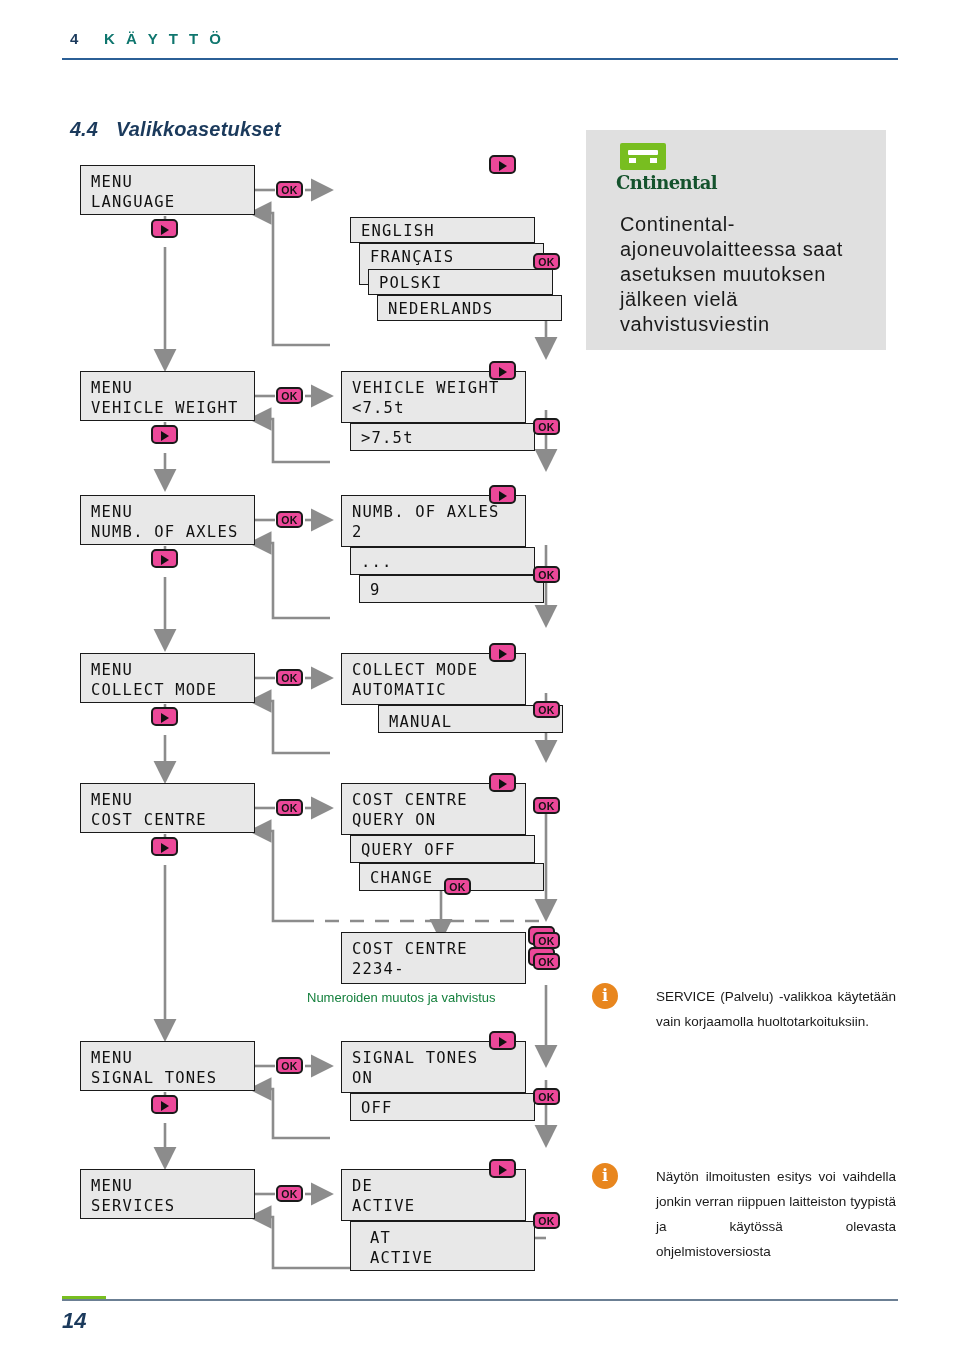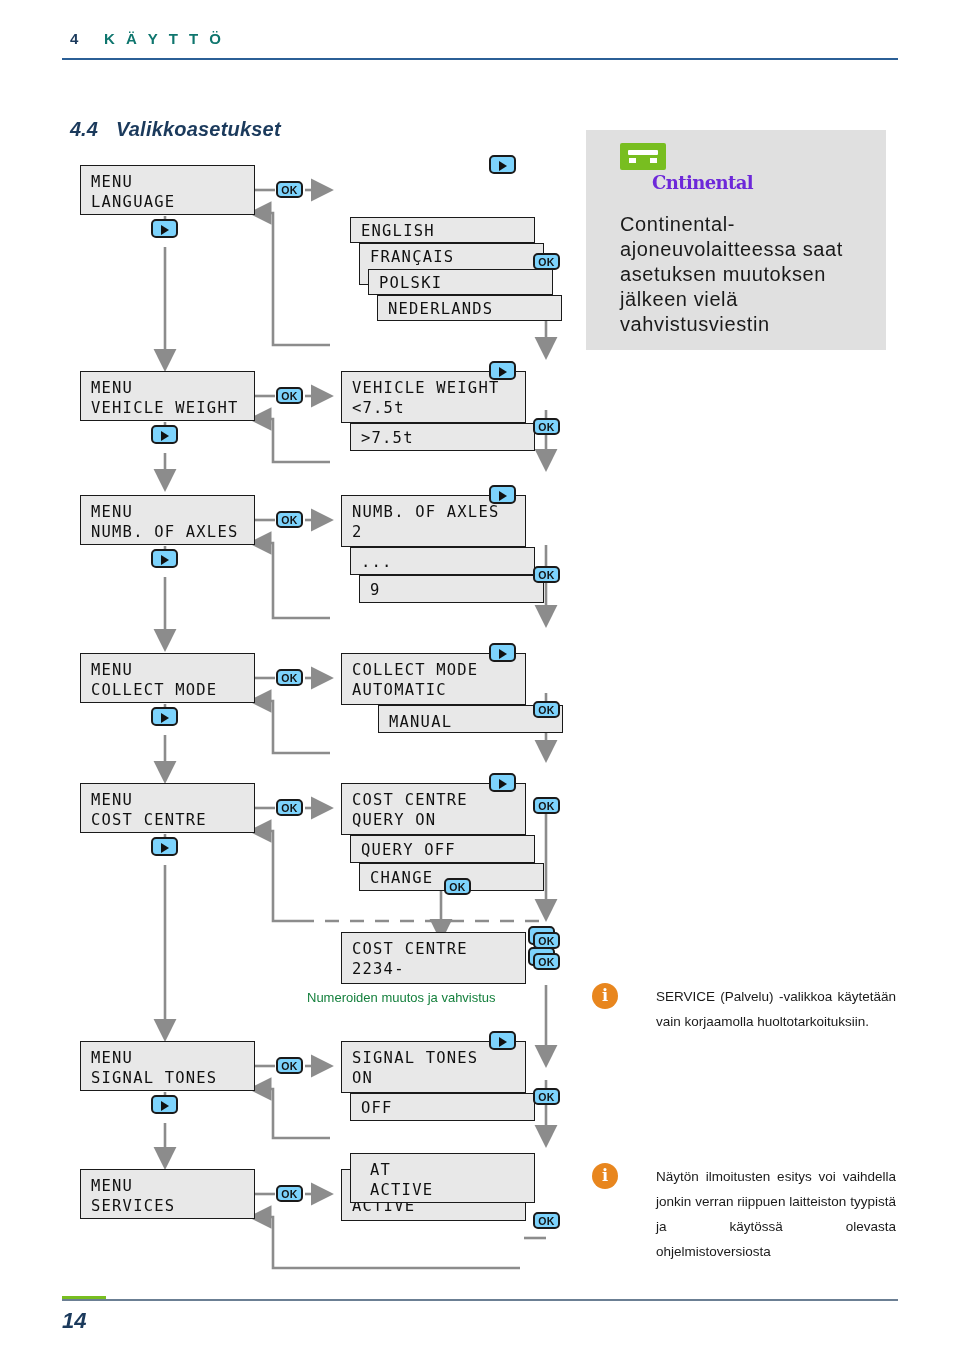--- a/index.html
+++ b/index.html
@@ -60,21 +60,21 @@
     white-space:pre;
   }
   .lcd .l2 { display:block; }
 
   
   .menubox { width:175px; height:50px; }
 
   
   .key {
     position:absolute;
-    background:#7dd3fc;
+    background:#ec4899;
     border:2px solid #1a1a1a;
     border-radius:5px;
     font-family:"Liberation Sans", sans-serif;
     font-size:10.5px;
     font-weight:bold;
     color:#111;
     text-align:center;
     line-height:13px;
     letter-spacing:0.3px;
   }
@@ -125,23 +125,22 @@
   }
   #conti-logo-mark .leg-l {
     position:absolute; left:9px; top:15px; width:7px; height:5px; background:#fff;
   }
   #conti-logo-mark .leg-r {
     position:absolute; left:30px; top:15px; width:7px; height:5px; background:#fff;
   }
   #conti-word {
     position:absolute; left:30px; top:42px;
     font-family:"DejaVu Serif", serif;
-    font-weight:bold; font-size:18px; color:#6d28d9;
+    font-weight:bold; font-size:18px; color:#14532d;
     letter-spacing:-0.6px;
-    margin-left:36px;
   }
   #conti-text {
     position:absolute; left:34px; top:82px; width:240px;
     font-size:20px; line-height:25px; color:#1a1a1a;
     letter-spacing:0.6px;
   }
 
   .note { position:absolute; }
   .note .ico {
     position:absolute; left:0; top:0; width:26px; height:26px;
@@ -356,21 +355,21 @@
   <div class="lcd" style="left:350px; top:1093px; width:185px; height:28px; padding-top:4px;">OFF</div>
   <div class="key ok" style="left:533px; top:1088px;">OK</div>
 
   <div class="lcd menubox" style="left:80px; top:1169px;"><span>MENU</span><span class="l2">SERVICES</span></div>
   <div class="key ok" style="left:276px; top:1185px;">OK</div>
 
   <div class="lcd" style="left:341px; top:1169px; width:185px; height:52px;"><span>DE</span><span class="l2">ACTIVE</span></div>
   <div class="key arrow" style="left:489px; top:1159px;">
       <span class="tri"></span>
     </div>
-  <div class="lcd" style="left:350px; top:1153px; width:185px; height:50px;padding-left:19px;"><span>AT</span><span class="l2">ACTIVE</span></div>
+  <div class="lcd" style="left:350px; top:1221px; width:185px; height:50px;padding-left:19px;"><span>AT</span><span class="l2">ACTIVE</span></div>
   <div class="key ok" style="left:533px; top:1212px;">OK</div>
 </div>
 
 <div id="contibox">
   <div id="conti-logo-mark">
     <div class="bar"></div>
     <div class="leg-l"></div>
     <div class="leg-r"></div>
   </div>
   <div id="conti-word">C<span>ntinental</span></div>

